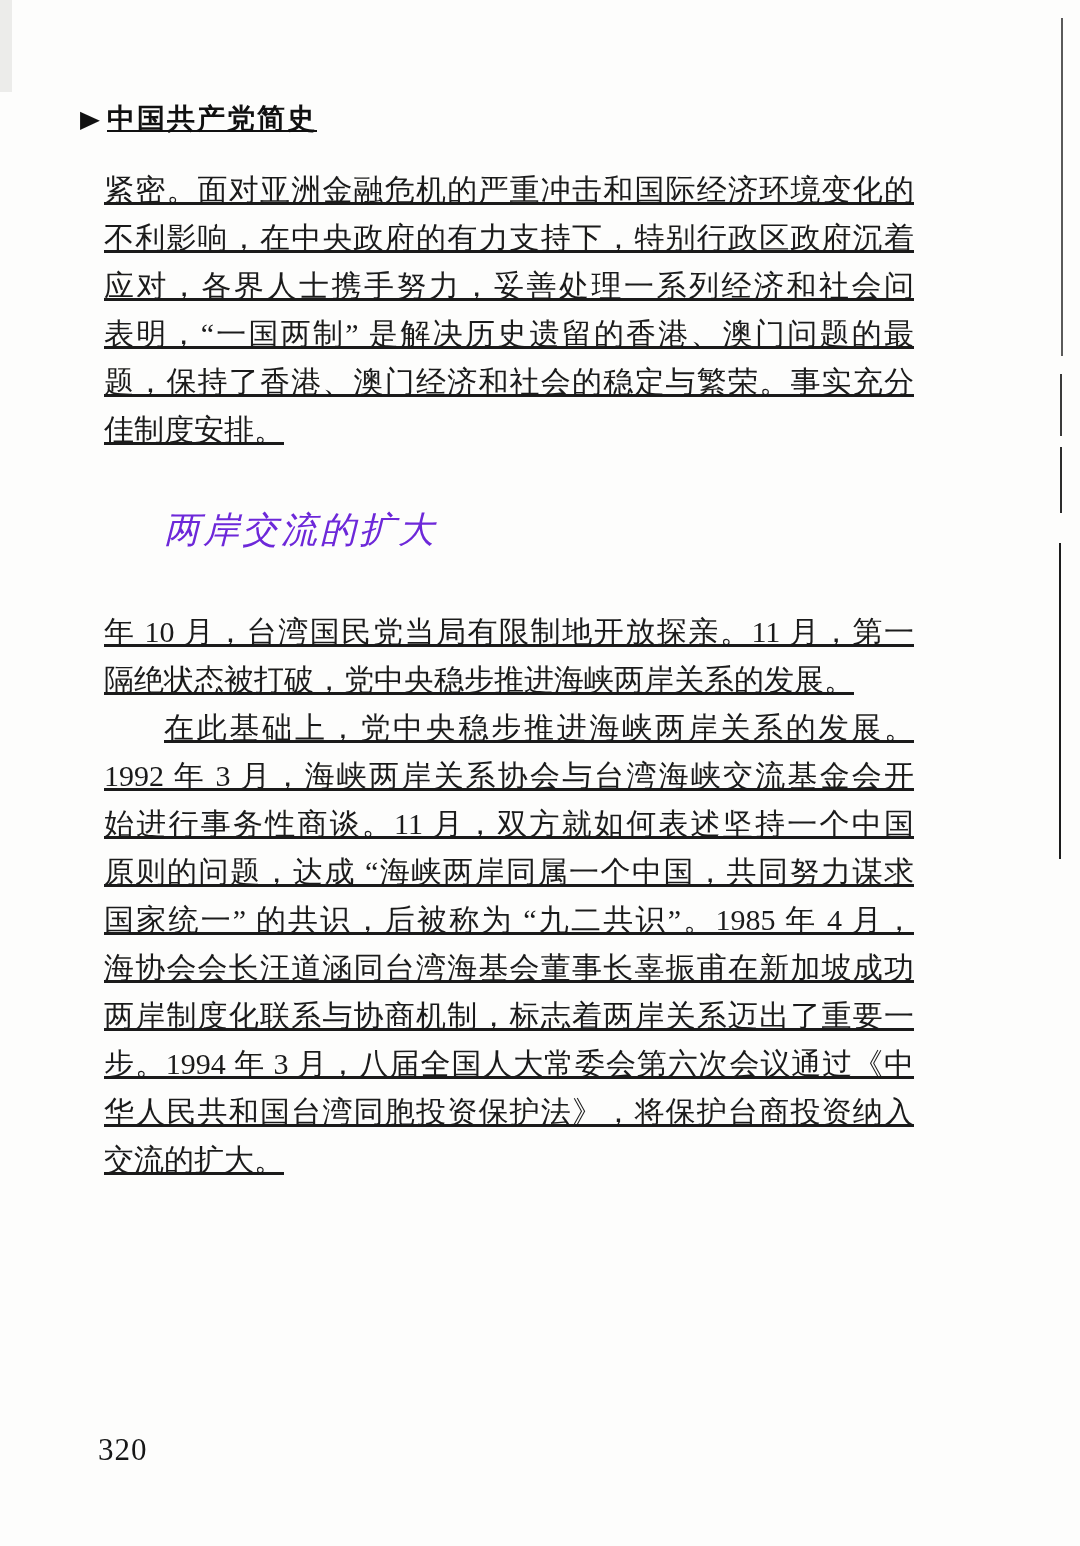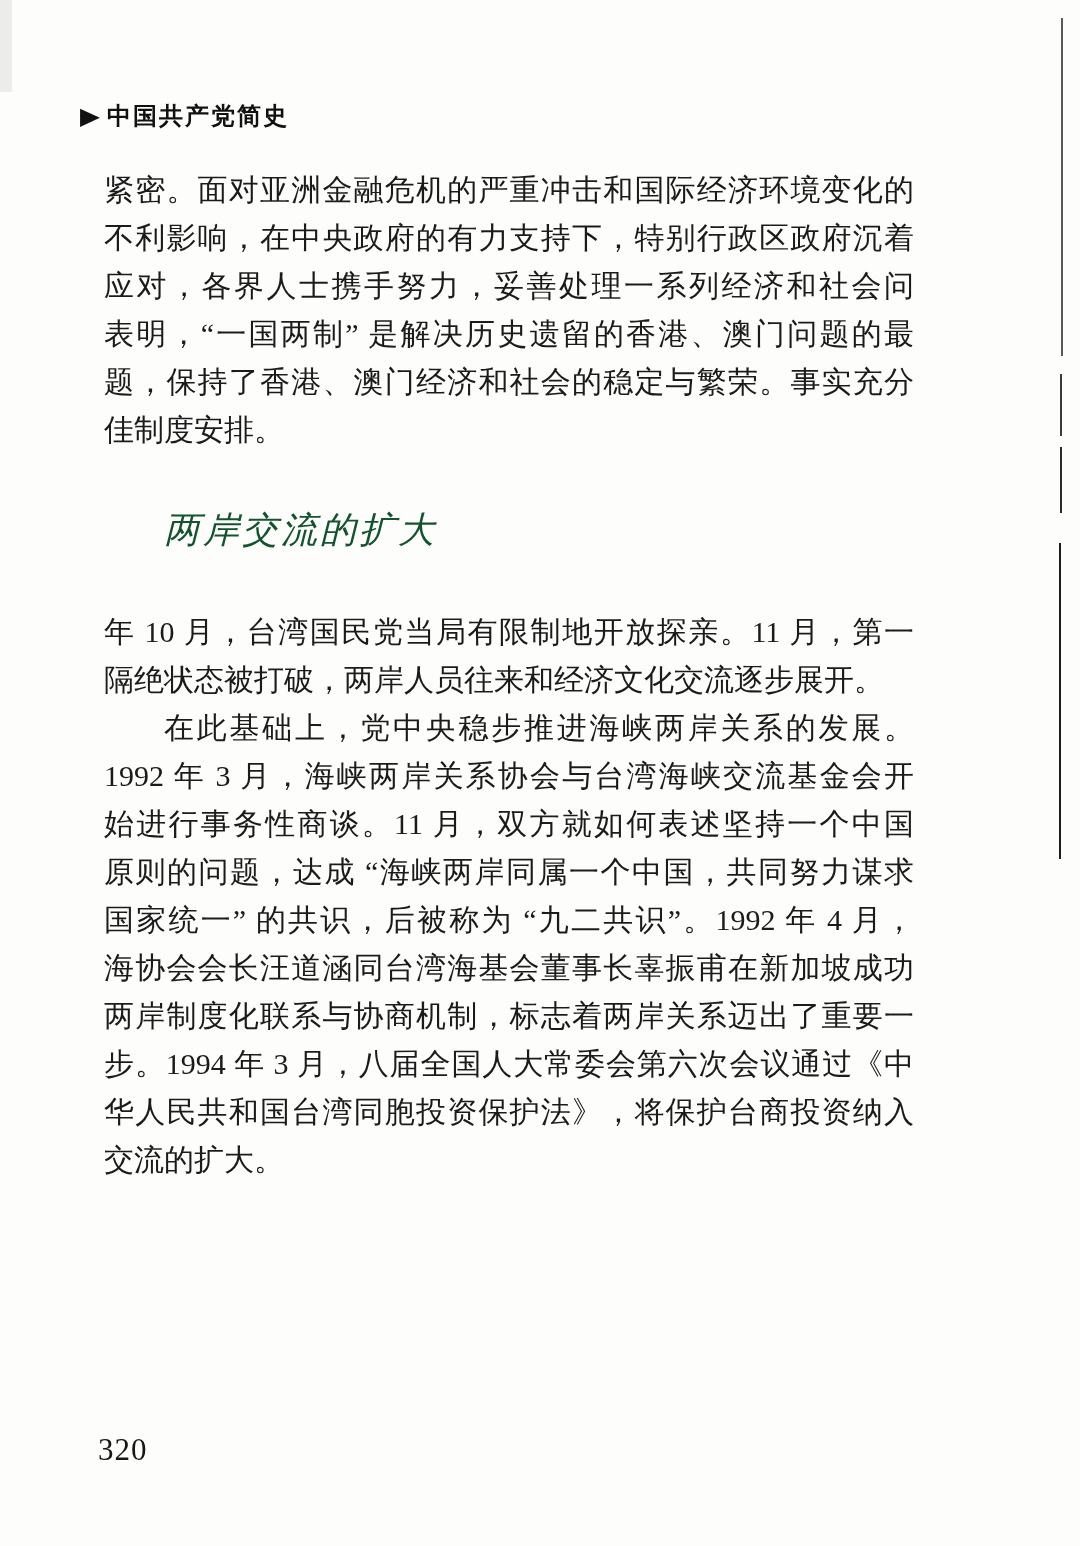--- a/index.html
+++ b/index.html
@@ -18,43 +18,43 @@
     background: #ececea;
   }
   
   .header {
     position: absolute; left: 80px; top: 100px;
     display: flex; align-items: center; gap: 7px;
     font-family: "Liberation Sans", "DejaVu Sans", sans-serif;
     color: #111111;
   }
   .arrow { font-size: 26px; line-height: 1; transform: scaleY(0.92); }
-  .header-title { font-size: 24px; font-weight: 700; letter-spacing: 2px; }
+  .header-title { font-size: 28px; font-weight: 700; letter-spacing: 2px; text-decoration: underline; }
   
   .text-column {
     position: absolute; left: 104px; top: 166px; width: 810px;
     font-size: 30px; line-height: 48px;
     text-justify: inter-character;
   }
-  .paragraph { margin: 0; }
+  .paragraph { margin: 0; text-decoration: underline; }
   .line {
     height: 48px;
     white-space: nowrap;
     text-align: justify;
     text-align-last: justify;
     overflow: hidden;
   }
   .line.para-end { text-align-last: left; }
   .line.indent { text-indent: 2em; }
   .section-heading {
     margin: 50px 0 52px 60px;
     height: 52px; line-height: 52px;
     font-size: 36px; font-weight: 400; font-style: italic;
     letter-spacing: 3px;
-    color: #14532d;
+    color: #6d28d9;
     font-family: "Liberation Serif", "DejaVu Serif", serif;
   }
   
   .page-number {
     position: absolute; left: 98px; top: 1432px;
     font-size: 31px; letter-spacing: 1px; color: #161616; text-align: center;
   }
   
   .edge-line { position: absolute; width: 2px; background: #4a4a4a; }
   .edge-a { left: 1061px; top: 18px;  height: 338px; background: #5a5a5a; }
@@ -79,28 +79,28 @@
         <div class="line">紧密。面对亚洲金融危机的严重冲击和国际经济环境变化的</div>
         <div class="line">不利影响，在中央政府的有力支持下，特别行政区政府沉着</div>
         <div class="line">应对，各界人士携手努力，妥善处理一系列经济和社会问</div>
         <div class="line">表明，“一国两制” 是解决历史遗留的香港、澳门问题的最</div>
         <div class="line">题，保持了香港、澳门经济和社会的稳定与繁荣。事实充分</div>
         <div class="line para-end">佳制度安排。</div>
       </div>
     <h2 class="section-heading">两岸交流的扩大</h2>
     <div class="paragraph">
         <div class="line">年 10 月，台湾国民党当局有限制地开放探亲。11 月，第一</div>
-        <div class="line para-end">隔绝状态被打破，两岸人员往来和经济文化交流逐步展开。</div>
+        <div class="line para-end">隔绝状态被打破，党中央稳步推进海峡两岸关系的发展。</div>
       </div>
     <div class="paragraph">
         <div class="line indent">在此基础上，党中央稳步推进海峡两岸关系的发展。</div>
         <div class="line">1992 年 3 月，海峡两岸关系协会与台湾海峡交流基金会开</div>
         <div class="line">始进行事务性商谈。11 月，双方就如何表述坚持一个中国</div>
         <div class="line">原则的问题，达成 “海峡两岸同属一个中国，共同努力谋求</div>
-        <div class="line">国家统一” 的共识，后被称为 “九二共识”。1992 年 4 月，</div>
+        <div class="line">国家统一” 的共识，后被称为 “九二共识”。1985 年 4 月，</div>
         <div class="line">海协会会长汪道涵同台湾海基会董事长辜振甫在新加坡成功</div>
         <div class="line">两岸制度化联系与协商机制，标志着两岸关系迈出了重要一</div>
         <div class="line">步。1994 年 3 月，八届全国人大常委会第六次会议通过《中</div>
         <div class="line">华人民共和国台湾同胞投资保护法》，将保护台商投资纳入</div>
         <div class="line para-end">交流的扩大。</div>
       </div>
   </div>
 
   <div class="edge-line edge-a"></div>
   <div class="edge-line edge-b"></div>

